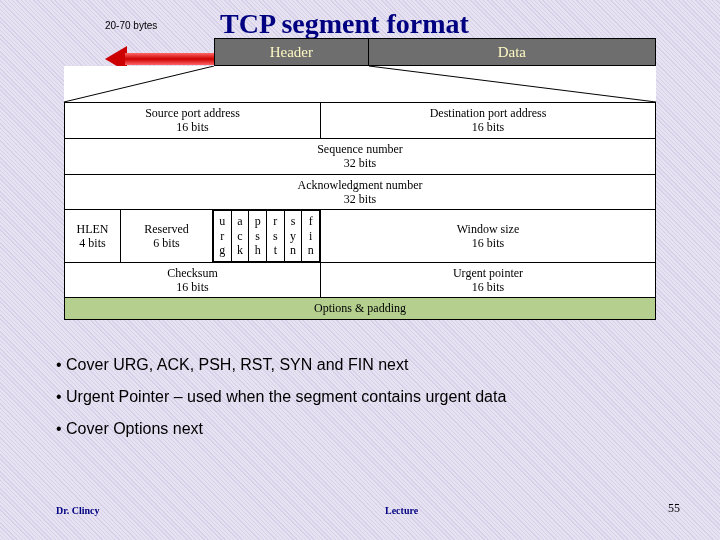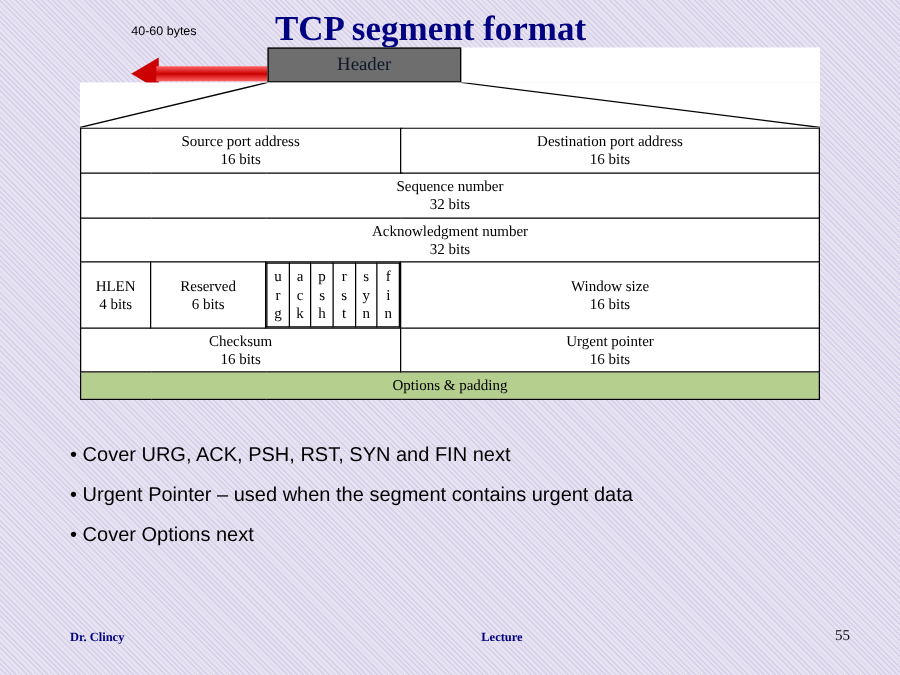--- a/index.html
+++ b/index.html
@@ -38,21 +38,21 @@
 .diagram {
   position: absolute; top: 38px; left: 64px;
   width: 592px;
 }
 .top-row {
   display: flex; width: 100%; height: 28px;
   background: #fff;
 }
 .top-cell {
   border: 1px solid #000;
-  background: #6e6e6e; color: #0f172a;
+  background: #6e6e6e; color: #fef9c3;
   display: flex; align-items: center; justify-content: center;
   font-family: "Times New Roman", serif;
   font-size: 15px;
 }
 .top-header { width: 35%; }
 .top-data { width: 65%; border-left: none; }
 .wedge {
   width: 100%; height: 36px;
   background: #fff;
   position: relative;
@@ -97,29 +97,30 @@
 .footer-right {
   position: absolute; bottom: 24px; right: 40px;
   font-family: "Times New Roman", serif;
   font-size: 12px; color: #000;
 }
 </style>
 </head>
 <body>
 
 <div class="title">TCP segment format</div>
-<div class="bytes-label">40-60 bytes</div>
+<div class="bytes-label">20-70 bytes</div>
 <div class="arrow">
   <div class="arrow-head"></div>
     <div class="arrow-body"></div>
 </div>
 
 <div class="diagram">
   <div class="top-row" style="margin-left:150px; width:calc(100% - 150px);">
     <div class="top-cell top-header">Header</div>
+    <div class="top-cell top-data">Data</div>
   </div>
   <div class="wedge">
     <svg viewBox="0 0 592 36" preserveAspectRatio="none">
       <line x1="150" y1="0" x2="0" y2="36" stroke="#000" stroke-width="1"></line>
       <line x1="305" y1="0" x2="592" y2="36" stroke="#000" stroke-width="1"></line>
     </svg>
   </div>
   <table class="hdr-table">
     <tbody>
         <tr>

